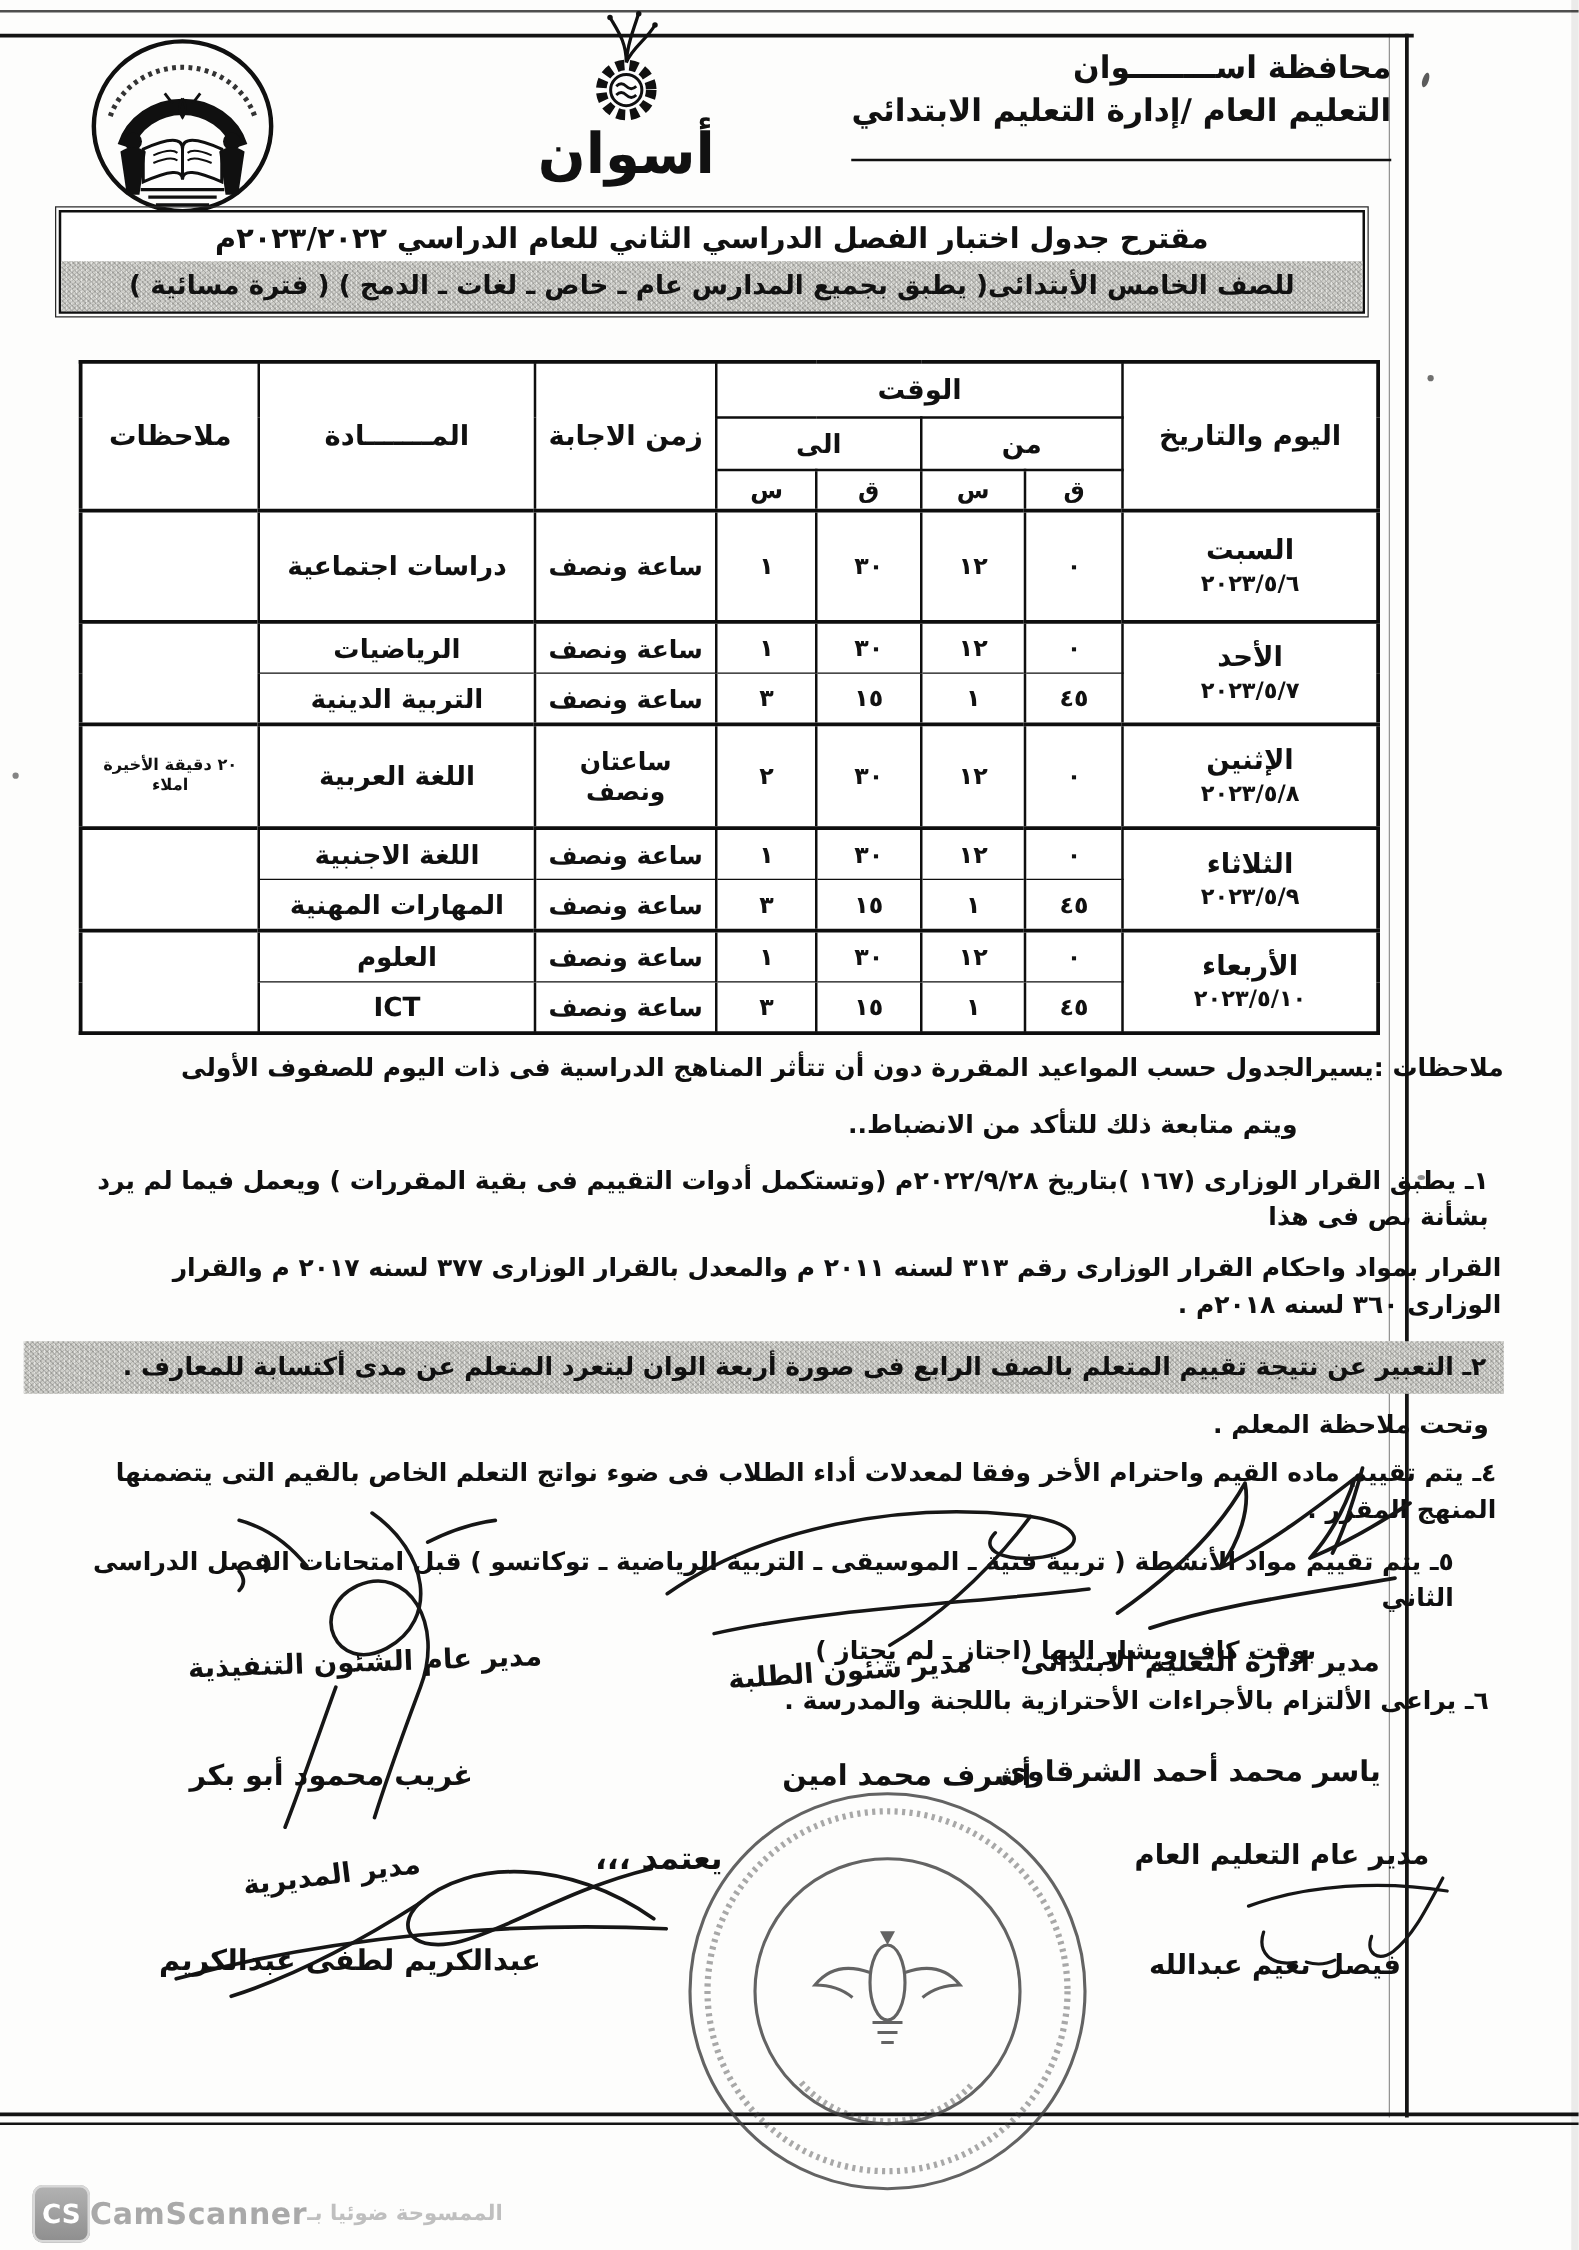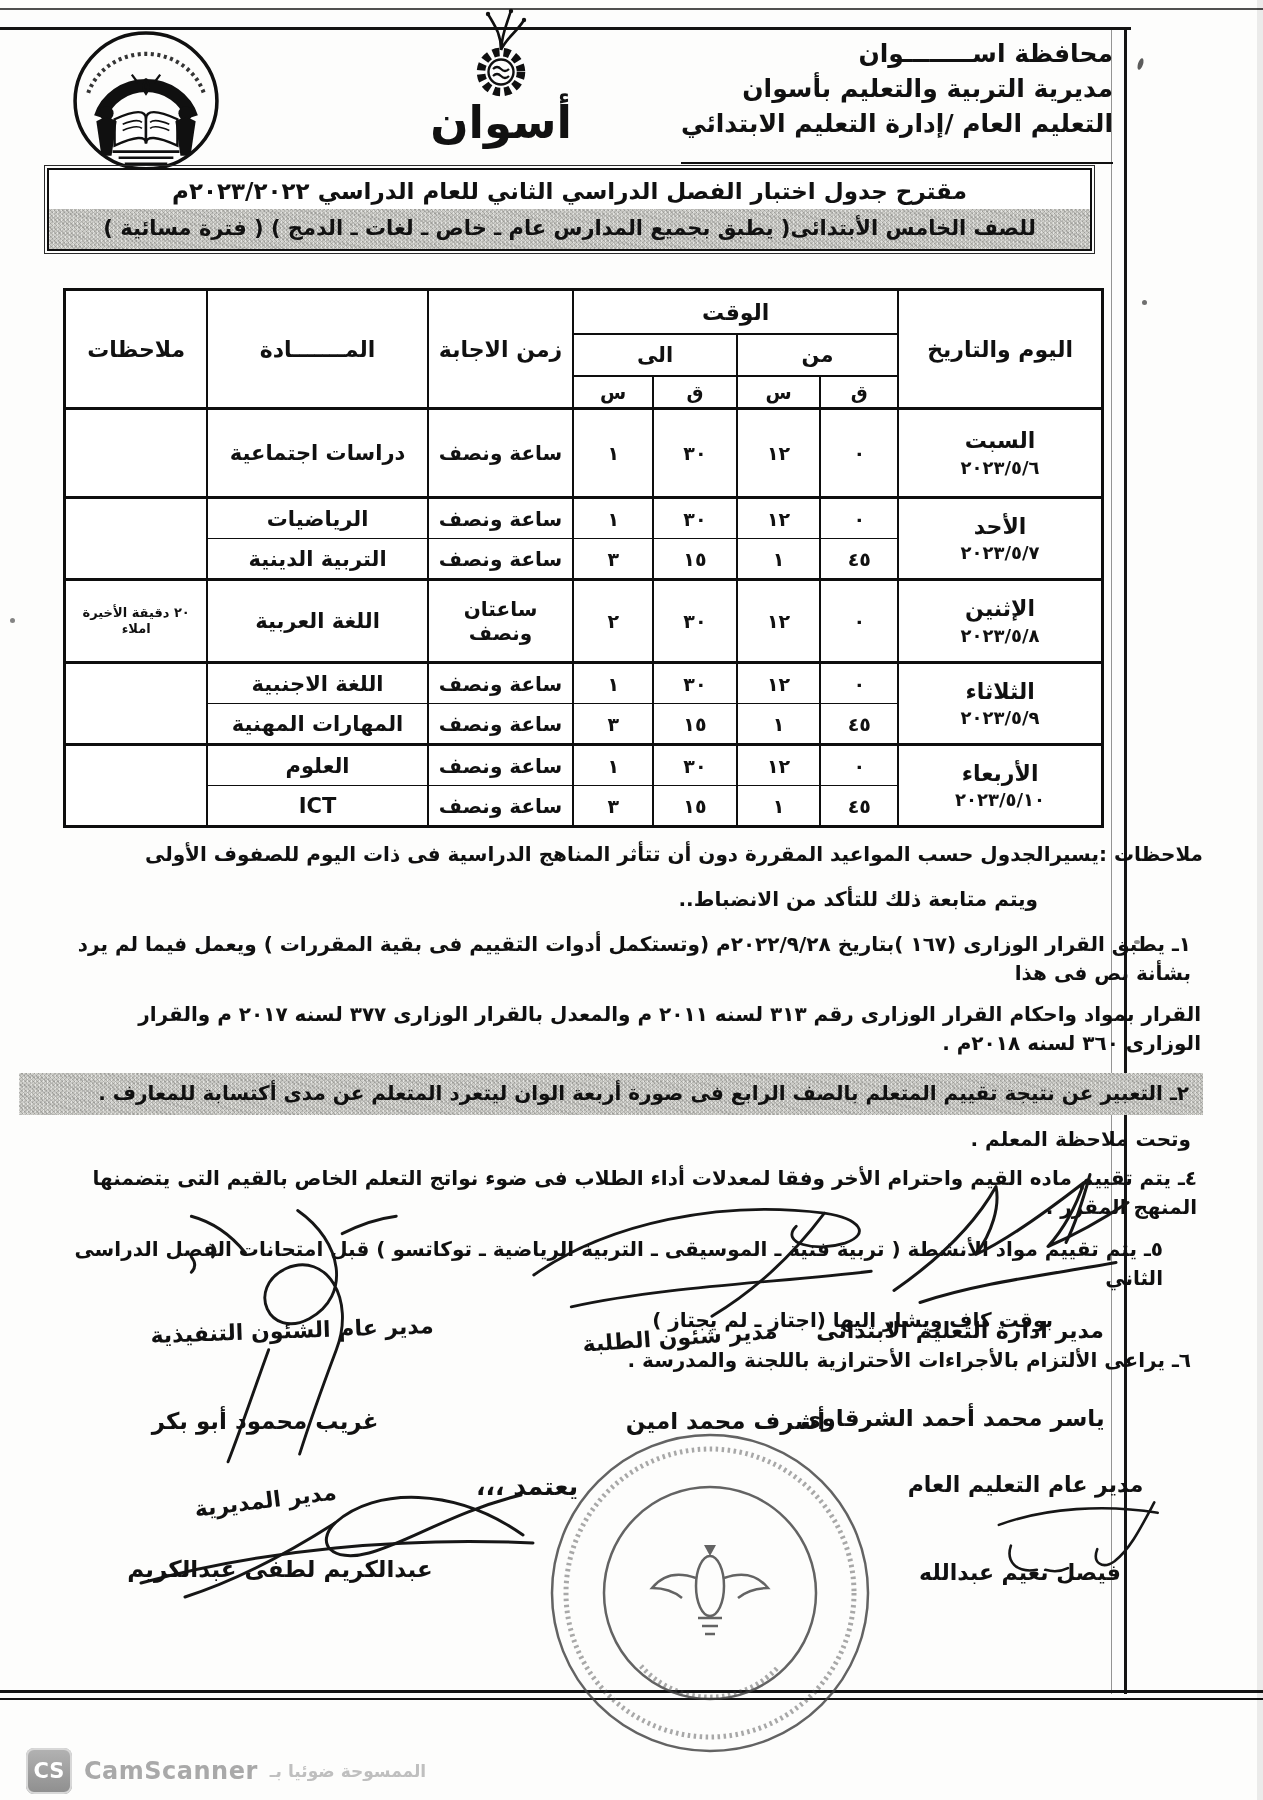--- a/index.html
+++ b/index.html
@@ -48,21 +48,21 @@
   .notes{top:840px;right:60px;width:1150px;font-size:20px;color:#101010;}
   .nl{text-align:right;line-height:29px;margin-bottom:12px;margin-left:16px;}
   .hl{padding:6px 14px 7px 10px;margin-left:-34px;margin-bottom:10px;}
   
   .sg{position:absolute;text-align:center;direction:rtl;}
   .sg.t{font-size:22px;}
   .sg.n{font-size:23px;}
   .sig{position:absolute;}
   .sig svg{overflow:visible;}
   
-  .cams{top:1748px;left:26px;display:flex;align-items:center;gap:12px;direction:ltr;}
+  .cams{top:1748px;left:26px;display:flex;align-items:center;direction:ltr;}
   .cs-badge{width:46px;height:46px;border-radius:8px;background:linear-gradient(180deg,#b3b3b3,#8e8e8e);color:#fff;
     display:flex;align-items:center;justify-content:center;font-size:21px;box-shadow:inset 0 0 0 2px #d8d8d8;}
   .cs-name{color:#a9a9a9;font-size:24px;letter-spacing:.5px;}
   .cs-ar{color:#bfbfbf;font-size:17px;direction:rtl;}
   .artifact{position:absolute;background:#333;border-radius:50%;}
 </style>
 </head>
 <body>
 
 <div id="page">
@@ -70,21 +70,20 @@
   <div class="ln" style="top:8px;left:0;width:1263px;height:2px;opacity:.75;"></div>
   <div class="ln" style="top:27px;left:0;width:1131px;height:3px;"></div>
   <div class="ln" style="top:27px;left:1124px;width:3px;height:1667px;"></div>
   <div class="ln" style="top:27px;left:1111px;width:1px;height:1667px;opacity:.45;"></div>
   <div class="ln" style="top:1690px;left:0;width:1263px;height:3px;"></div>
   <div class="ln" style="top:1698px;left:0;width:1263px;height:2px;"></div>
   <div style="position:absolute;top:0;right:0;width:6px;height:1800px;background:rgba(0,0,0,.07);"></div>
 
   <div class="abs rtl org">
     <div>محافظة اســــــــوان</div>
-    <div>مديرية التربية والتعليم بأسوان</div>
     <div><span class="u">التعليم العام /إدارة التعليم الابتدائي</span></div>
   </div>
 
   <div class="abs" style="top:28px;left:70px;">
     <svg width="152" height="147" viewBox="0 0 150 145">
       <g stroke="#101010" fill="none">
         <ellipse cx="75" cy="72" rx="70" ry="67" stroke-width="3.5"></ellipse>
         <path d="M18,64 A60,56 0 0 1 132,64" stroke-width="4" stroke-dasharray="3,3.5" opacity=".85"></path>
         <path d="M30,88 A47,44 0 0 1 120,88" stroke-width="13"></path>
         <path d="M75,50 q-5,8 0,15 q5,-7 0,-15 M67,54 l-6,-8 M83,54 l6,-8" stroke-width="2.2"></path>

